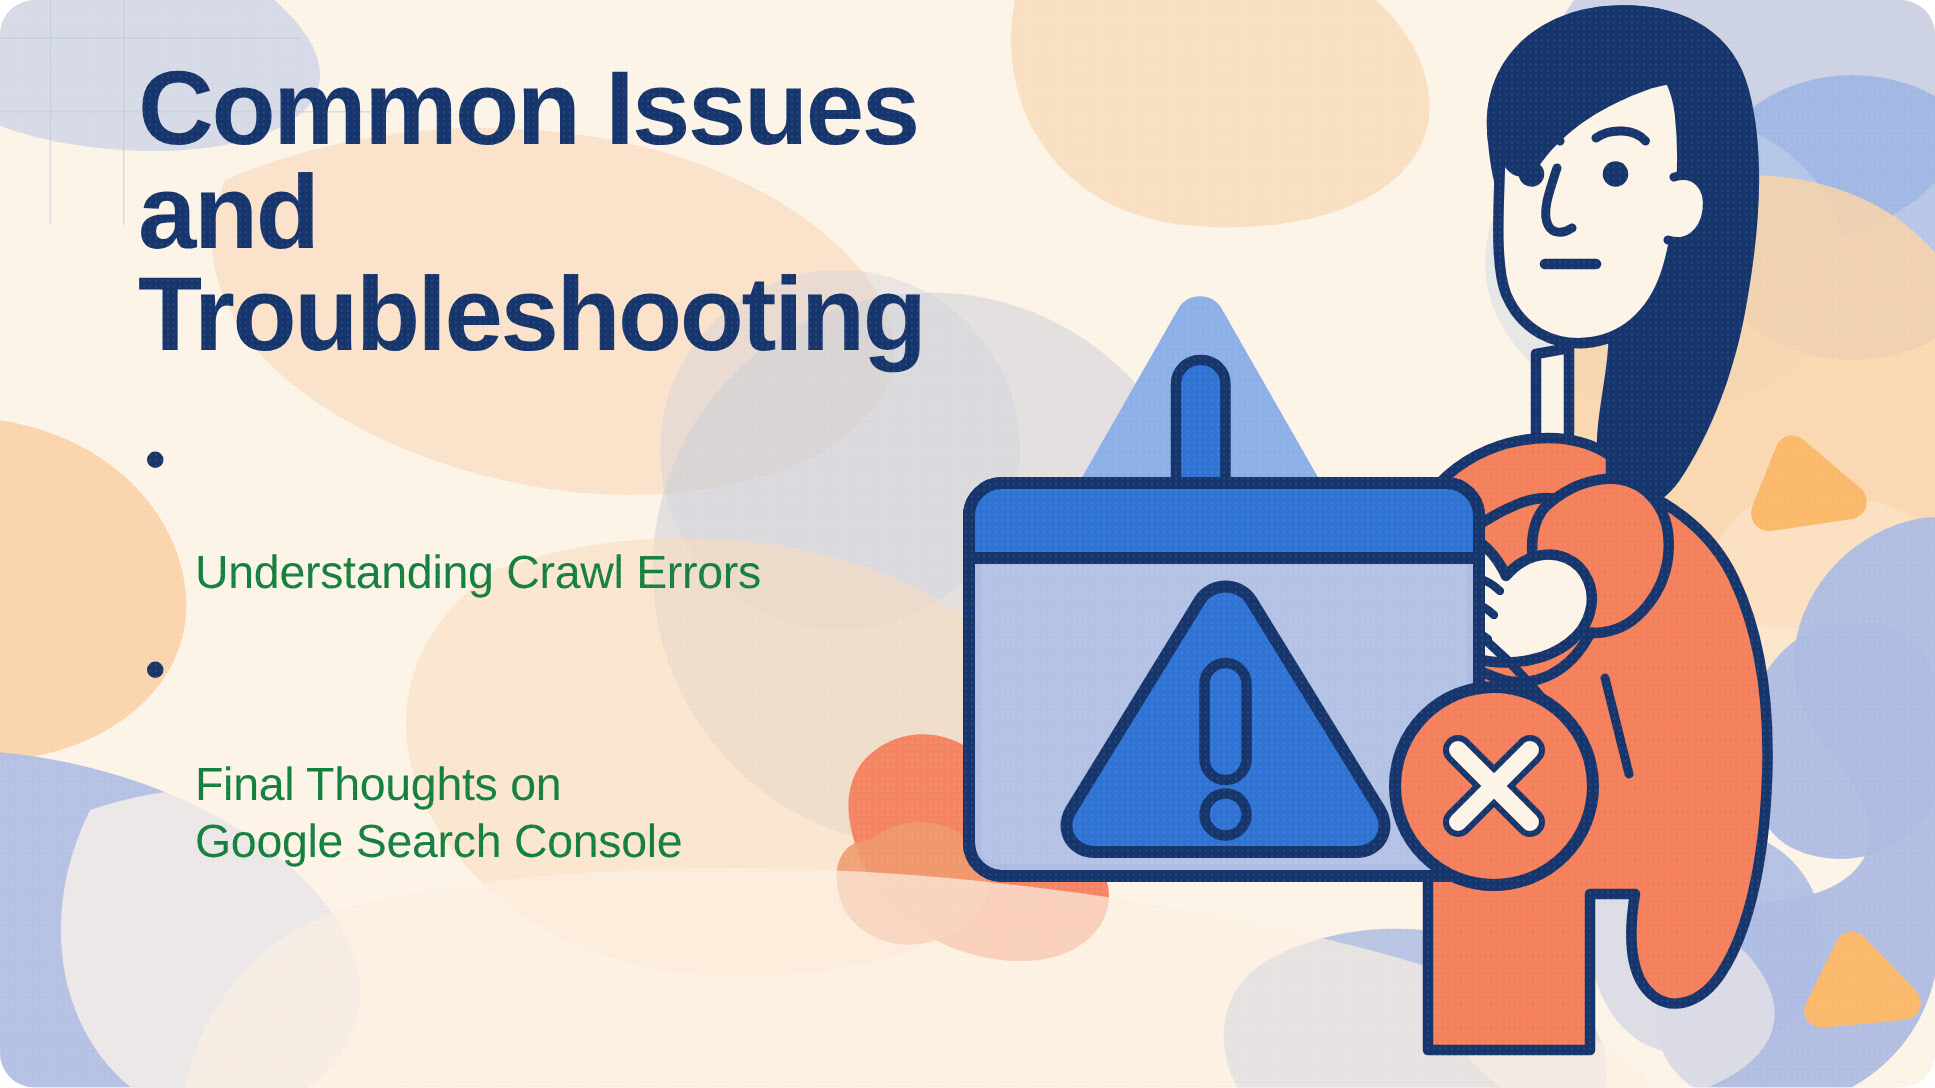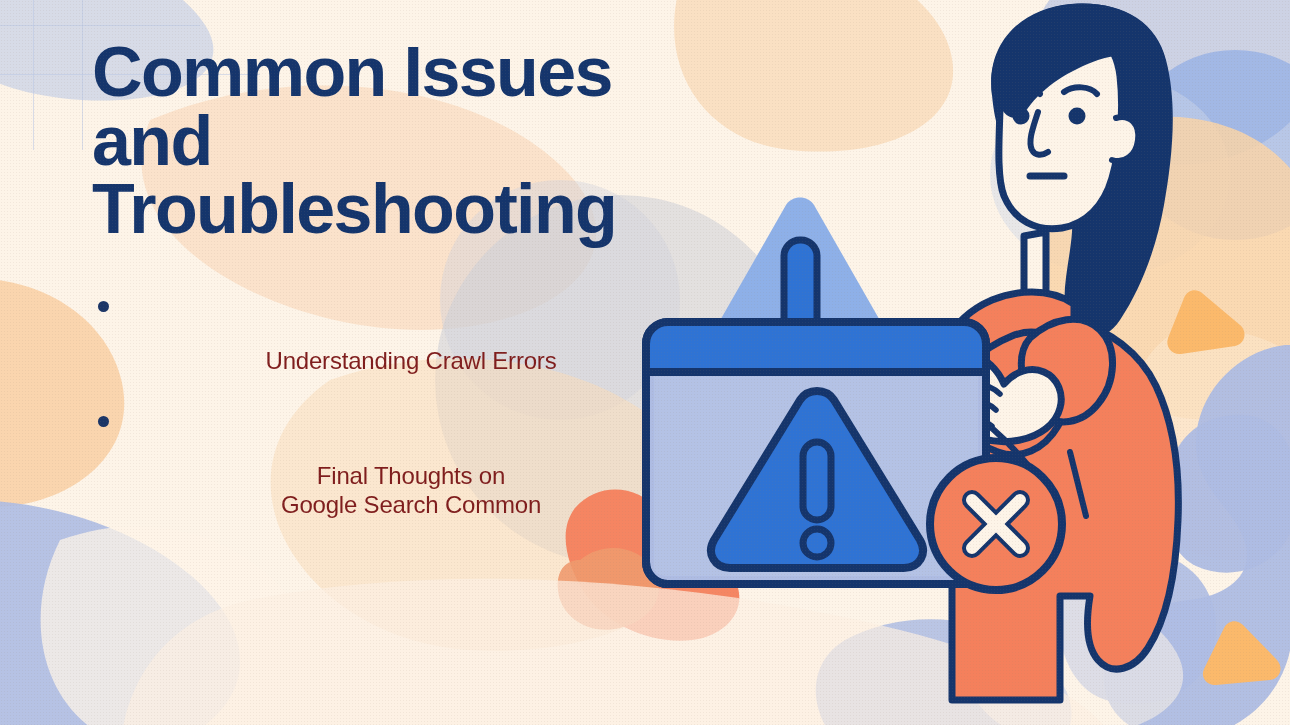--- a/index.html
+++ b/index.html
@@ -8,20 +8,21 @@
   body{
     font-family:"Liberation Sans", sans-serif;
     -webkit-font-smoothing:antialiased;
   }
   #slide{
     position:relative;
     width:1290px;
     height:725px;
     overflow:hidden;
     background:#fdf4e8;
+    border-radius:23px;
   }
 
   
   .bg{ position:absolute; inset:0; overflow:hidden; }
   .bg svg{ position:absolute; left:0; top:0; width:1290px; height:725px; display:block; }
 
   
   .gridline{ position:absolute; background:#b9c6e4; opacity:.55; }
   .gl-v1{ left:33px; top:0; width:1px; height:150px; }
   .gl-v2{ left:82px; top:0; width:1px; height:150px; }
@@ -50,28 +51,27 @@
     font-weight:bold;
     letter-spacing:-1.6px;
     white-space:pre-line;
   }
   .bullets{
     margin-top:44px;
     list-style:none;
   }
   .bullets li{
     position:relative;
-    color:#7f1d1d;
-    font-size:24px;
+    color:#15803d;
+    font-size:31px;
     line-height:1.22;
     letter-spacing:-.2px;
     padding-left:38px;
     margin-bottom:27px;
     white-space:pre-line;
-    text-align:center;
   }
   .bullets li .dot{
     position:absolute;
     left:6px; top:13px;
     width:11px; height:11px;
     border-radius:50%;
     background:#1b3566;
   }
 
   
@@ -259,19 +259,19 @@
 Troubleshooting</h1>
 
     <ul class="bullets">
       <li>
         <span class="dot"></span>
         <span>Understanding Crawl Errors</span>
       </li>
       <li>
         <span class="dot"></span>
         <span>Final Thoughts on
-Google Search Common</span>
+Google Search Console</span>
       </li>
     </ul>
   </div>
 
   <div class="grain"></div>
 </div>
 
 </body></html>

